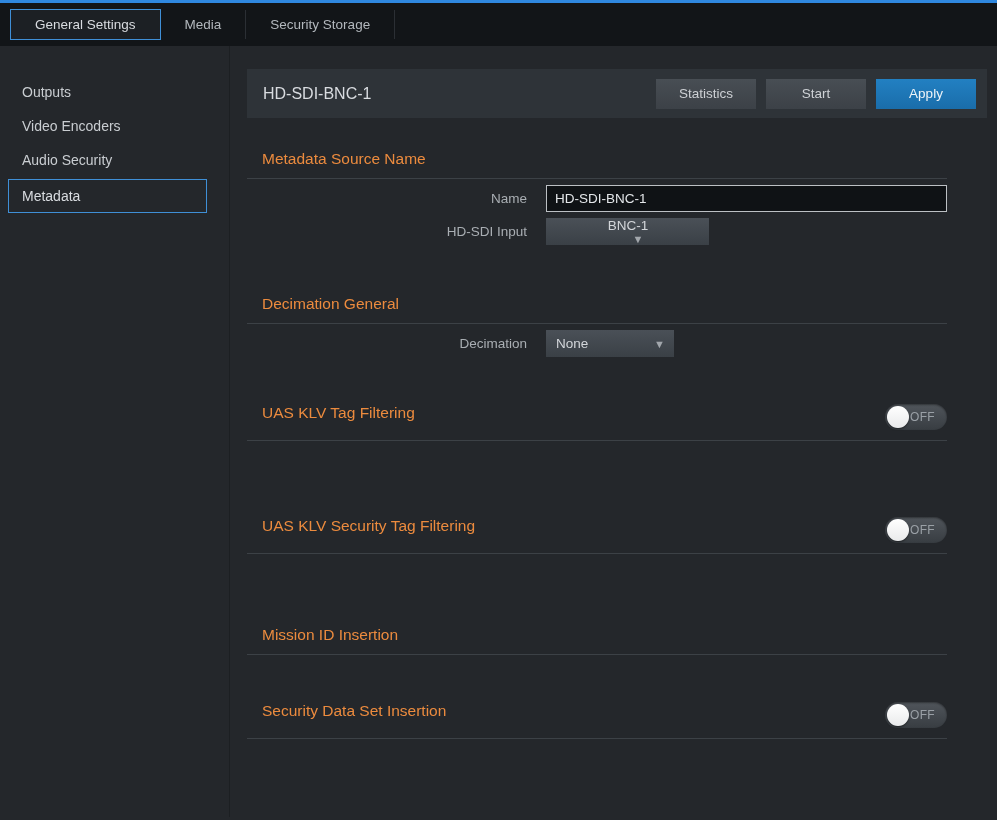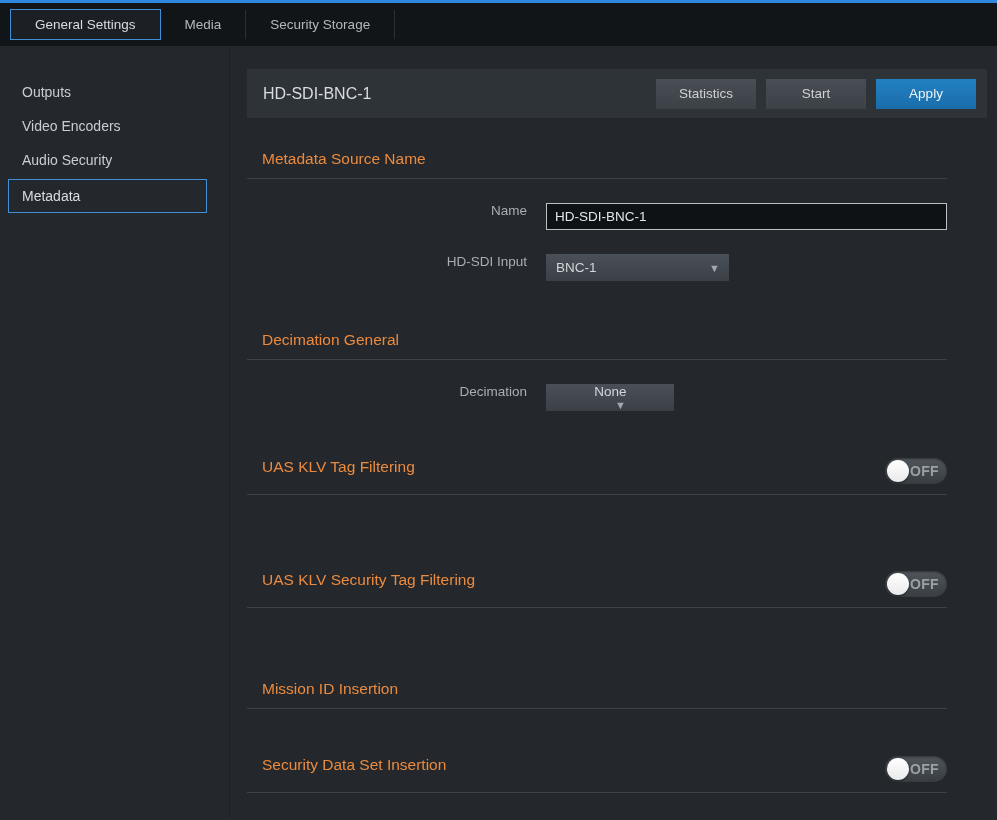--- a/index.html
+++ b/index.html
@@ -65,58 +65,58 @@
     margin:0; color:#ec8b3e; font-size:15.5px; font-weight:400;
   }
   .mt-a { margin-top:32px; }
   .mt-b { margin-top:50px; }
   .mt-c { margin-top:47px; }
   .mt-d { margin-top:76px; }
   .mt-e { margin-top:72px; }
   .mt-f { margin-top:47px; }
 
   .form-row {
-    display:flex; align-items:flex-start; margin:24px 40px 0 0;
+    display:flex; align-items:center; margin:6px 40px 0 0;
   }
   .form-row label {
     width:299px; flex:none; text-align:right; padding-right:19px;
     color:#a9aeb3; font-size:13.5px;
   }
   .text-input {
     flex:1; height:27px; padding:0 8px;
     background:#0f1215; border:1px solid #bcc0c4;
     color:#e3e6e9; font-size:13.5px; font-family:inherit;
   }
   .text-input.focused {
     border:1px solid #2f8fe8; box-shadow:0 0 4px rgba(47,143,232,.8);
   }
   .dropdown {
     height:27px; padding:0 9px 0 10px;
     background:linear-gradient(#4a5057,#3a4046);
     color:#d3d6da; font-size:13.5px; cursor:pointer;
     display:flex; align-items:center; justify-content:space-between;
   }
-  .dropdown.w-md { width:183px; }
-  .dropdown.w-sm { width:128px;flex-direction:column; }
+  .dropdown.w-md { width:163px;flex-direction:column; }
+  .dropdown.w-sm { width:128px; }
   .caret { color:#a2a7ac; font-size:11px; margin-left:20px; }
 
   
   .toggle {
     width:62px; height:26px; border-radius:13px; cursor:pointer;
     background:linear-gradient(#50555b,#383d42);
     display:flex; align-items:center; flex:none;
     box-shadow:inset 0 1px 2px rgba(0,0,0,.4);
   }
   .toggle .knob {
     width:22px; height:22px; border-radius:50%; margin-left:2px;
     background:linear-gradient(#ffffff,#e9eaeb);
     box-shadow:0 1px 2px rgba(0,0,0,.5);
   }
   .toggle .state {
-    color:#9aa0a6; font-size:14px; font-weight:bold; margin-left:1px;
+    color:#9aa0a6; font-size:12px; font-weight:normal; margin-left:1px;
     letter-spacing:.3px;
   }
 </style>
 </head>
 <body>
 
 <div class="topbar">
   <div class="tab active">General Settings</div>
   <div class="tab plain">Media</div>
   <div class="tab plain">Security Storage</div>

